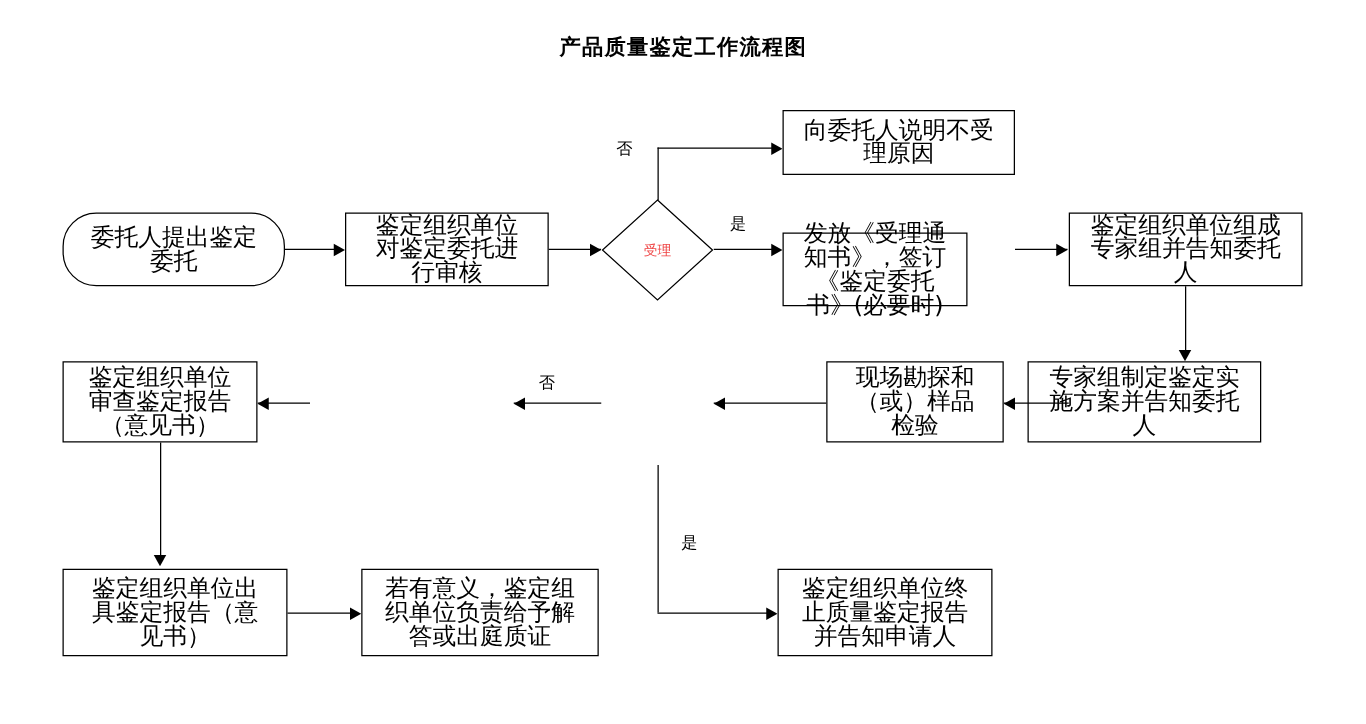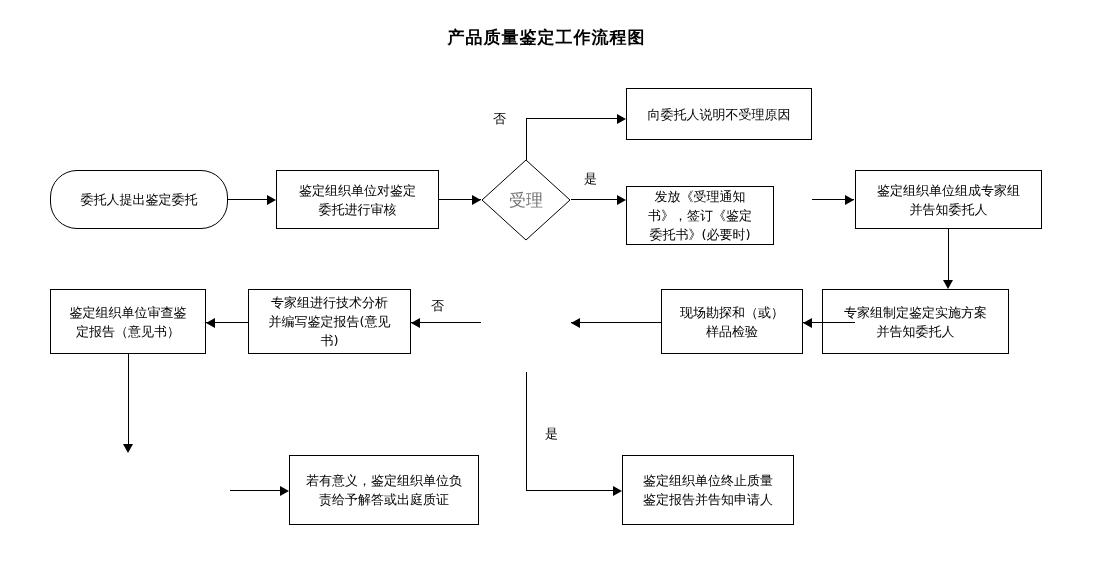--- a/index.html
+++ b/index.html
@@ -25,21 +25,21 @@
     font-weight: bold;
     color: #000000;
     letter-spacing: 1px;
   }
   .node {
     position: absolute;
     box-sizing: border-box;
     border: 1px solid #000000;
     background: #ffffff;
     color: #000000;
-    font-size: 13px;
+    font-size: 19px;
     line-height: 19px;
     display: flex;
     align-items: center;
     justify-content: center;
     text-align: center;
     padding: 2px 16px;
   }
   .node span { display: block; }
   .diamond {
     position: absolute;
@@ -52,23 +52,23 @@
     width: 100%; height: 100%;
   }
   .diamond .dlabel {
     position: absolute;
     left: 0; top: 0;
     width: 100%; height: 100%;
     display: flex;
     align-items: center;
     justify-content: center;
     text-align: center;
-    font-size: 17px;
+    font-size: 11px;
     line-height: 19px;
-    color: #737373;
+    color: #ef4444;
   }
   .edge {
     position: absolute;
     background: #000000;
   }
   .edge.h { height: 1px; }
   .edge.v { width: 1px; }
   .arrow {
     position: absolute;
     width: 0; height: 0;
@@ -162,39 +162,39 @@
   </div>
 
   <div class="edge h" style="left:571px; top:322px; width:90px;"></div>
   <div class="arrow left" style="left:571px; top:318px;"></div>
 
 
   <div class="edge h" style="left:411px; top:322px; width:70px;"></div>
   <div class="arrow left" style="left:411px; top:318px;"></div>
   <div class="elabel" style="left:431px; top:297px;">否</div>
 
-  <div class="node" style="left:248px; top:289px; width:163px; height:65px;">
-    <span>专家组进行技术分析并编写鉴定报告(意见书)</span>
-  </div>
 
   <div class="edge h" style="left:206px; top:322px; width:42px;"></div>
   <div class="arrow left" style="left:206px; top:318px;"></div>
 
   <div class="node" style="left:50px; top:289px; width:156px; height:65px;">
     <span>鉴定组织单位审查鉴定报告（意见书）</span>
   </div>
 
   <div class="edge v" style="left:128px; top:354px; height:95px;"></div>
   <div class="arrow down" style="left:123px; top:444px;"></div>
 
   <div class="edge v" style="left:526px; top:372px; height:118px;"></div>
   <div class="edge h" style="left:526px; top:490px; width:92px;"></div>
   <div class="arrow right" style="left:613px; top:486px;"></div>
   <div class="elabel" style="left:545px; top:425px;">是</div>
 
+  <div class="node" style="left:50px; top:455px; width:180px; height:70px;">
+    <span>鉴定组织单位出具鉴定报告（意见书）</span>
+  </div>
 
   <div class="edge h" style="left:230px; top:490px; width:55px;"></div>
   <div class="arrow right" style="left:280px; top:486px;"></div>
 
   <div class="node" style="left:622px; top:455px; width:172px; height:70px;">
     <span>鉴定组织单位终止质量鉴定报告并告知申请人</span>
   </div>
 
   <div class="node" style="left:289px; top:455px; width:190px; height:70px;">
     <span>若有意义，鉴定组织单位负责给予解答或出庭质证</span>

